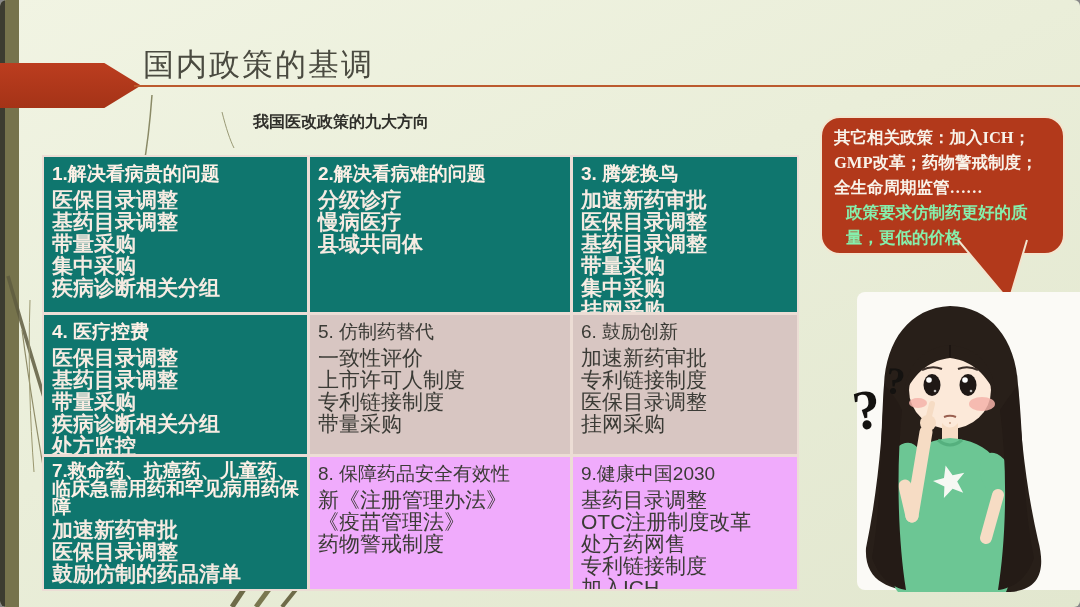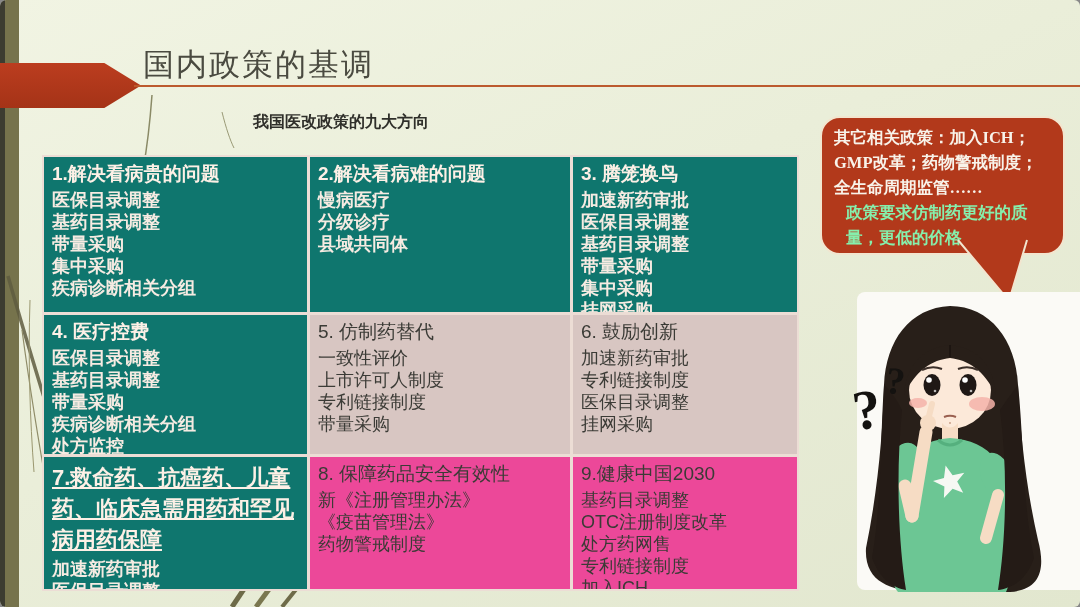--- a/index.html
+++ b/index.html
@@ -28,24 +28,24 @@
   }
   .policy-grid{
     position:absolute;left:42px;top:155px;
     display:grid;grid-template-columns:263px 260px 224px;grid-template-rows:155px 139px 132px;
     gap:3px;background:#ecddd5;border:2px solid #ecddd5;
   }
   .cell{padding:5px 8px;overflow:hidden;box-sizing:border-box;}
   .cell.dark{background:#0f766e;color:#f6ebe2;font-weight:700;}
   .cell.dark .cell-header{color:#fdf0e6;}
   .cell.pink{background:#d8c6c2;color:#3b3b36;}
-  .cell.beige{background:#ec4899;color:#3b3b36;}
+  .cell.beige{background:#f0abfc;color:#3b3b36;}
   .cell-header{font-size:19px;line-height:24px;margin-bottom:3px;}
-  .cell-header.long{font-size:22px;line-height:31px;text-decoration:underline;}
-  .cell-item{font-size:18px;line-height:22px;}
+  .cell-header.long{font-size:19px;line-height:18px;}
+  .cell-item{font-size:21px;line-height:22px;}
   .bubble{
     position:absolute;left:820px;top:116px;width:245px;height:139px;box-sizing:border-box;
     background:#b2391b;border:2px solid #f2e5cf;border-radius:20px;
     padding:7px 12px;font-family:"Liberation Serif",serif;font-weight:700;
   }
   .bubble-line{font-size:16.5px;line-height:25px;color:#f8f3ea;}
   .bubble-highlight{font-size:16.5px;line-height:25px;color:#86efac;margin-left:12px;}
   .bubble-tail{position:absolute;left:0;top:0;width:1080px;height:607px;pointer-events:none;}
   .illu-card{
     position:absolute;left:857px;top:292px;width:223px;height:298px;
@@ -81,22 +81,22 @@
     <div class="cell dark">
       <div class="cell-header">1.解决看病贵的问题</div>
       <div class="cell-item">医保目录调整</div>
       <div class="cell-item">基药目录调整</div>
       <div class="cell-item">带量采购</div>
       <div class="cell-item">集中采购</div>
       <div class="cell-item">疾病诊断相关分组</div>
     </div>
     <div class="cell dark">
       <div class="cell-header">2.解决看病难的问题</div>
+      <div class="cell-item">分级诊疗</div>
       <div class="cell-item">慢病医疗</div>
-      <div class="cell-item">分级诊疗</div>
       <div class="cell-item">县域共同体</div>
     </div>
     <div class="cell dark">
       <div class="cell-header">3. 腾笼换鸟</div>
       <div class="cell-item">加速新药审批</div>
       <div class="cell-item">医保目录调整</div>
       <div class="cell-item">基药目录调整</div>
       <div class="cell-item">带量采购</div>
       <div class="cell-item">集中采购</div>
       <div class="cell-item">挂网采购</div>
@@ -120,20 +120,21 @@
       <div class="cell-header">6. 鼓励创新</div>
       <div class="cell-item">加速新药审批</div>
       <div class="cell-item">专利链接制度</div>
       <div class="cell-item">医保目录调整</div>
       <div class="cell-item">挂网采购</div>
     </div>
     <div class="cell dark">
       <div class="cell-header long">7.救命药、抗癌药、儿童药、临床急需用药和罕见病用药保障</div>
       <div class="cell-item">加速新药审批</div>
       <div class="cell-item">医保目录调整</div>
+      <div class="cell-item">鼓励仿制的药品清单</div>
     </div>
     <div class="cell beige">
       <div class="cell-header">8. 保障药品安全有效性</div>
       <div class="cell-item">新《注册管理办法》</div>
       <div class="cell-item">《疫苗管理法》</div>
       <div class="cell-item">药物警戒制度</div>
     </div>
     <div class="cell beige">
       <div class="cell-header">9.健康中国2030</div>
       <div class="cell-item">基药目录调整</div>

